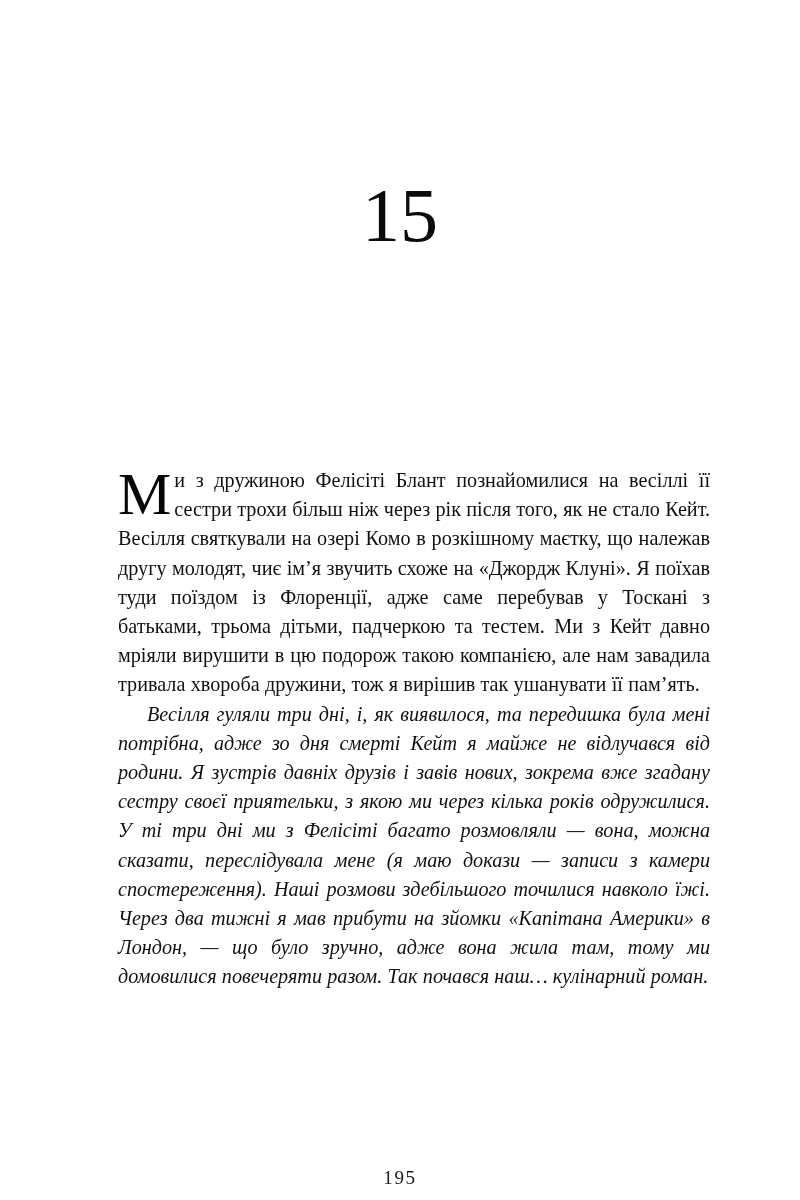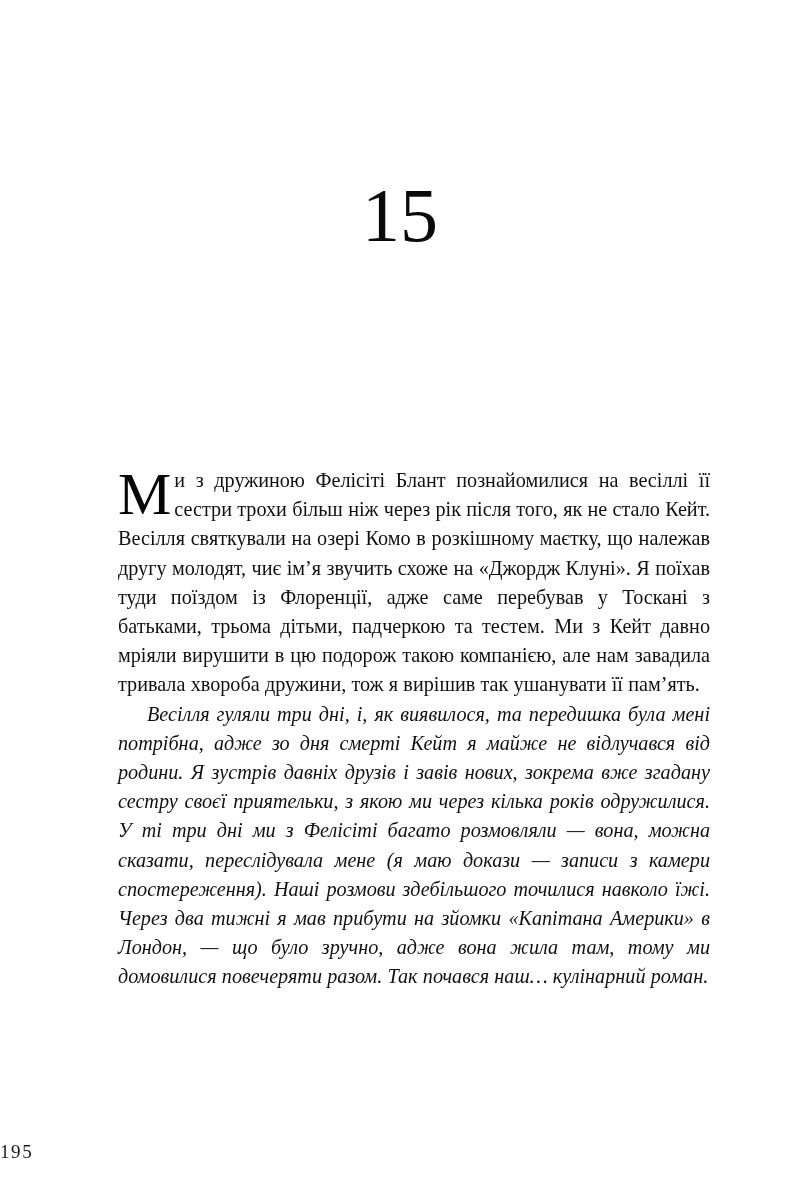--- a/index.html
+++ b/index.html
@@ -68,22 +68,23 @@
     padding: 3px 2px 0 0;
     margin: 0 1px 0 0;
     font-weight: 400;
     color: #060606;
   }
 
   
   .folio {
     position: absolute;
     left: 0;
-    top: 1140px;
+    top: 1166px;
     width: 800px;
+    text-align: center;
     font-family: "Liberation Serif", "DejaVu Serif", serif;
     font-size: 19px;
     line-height: 24px;
     color: #1a1a1a;
     letter-spacing: 1.6px;
   }
 </style>
 </head>
 <body>
 

